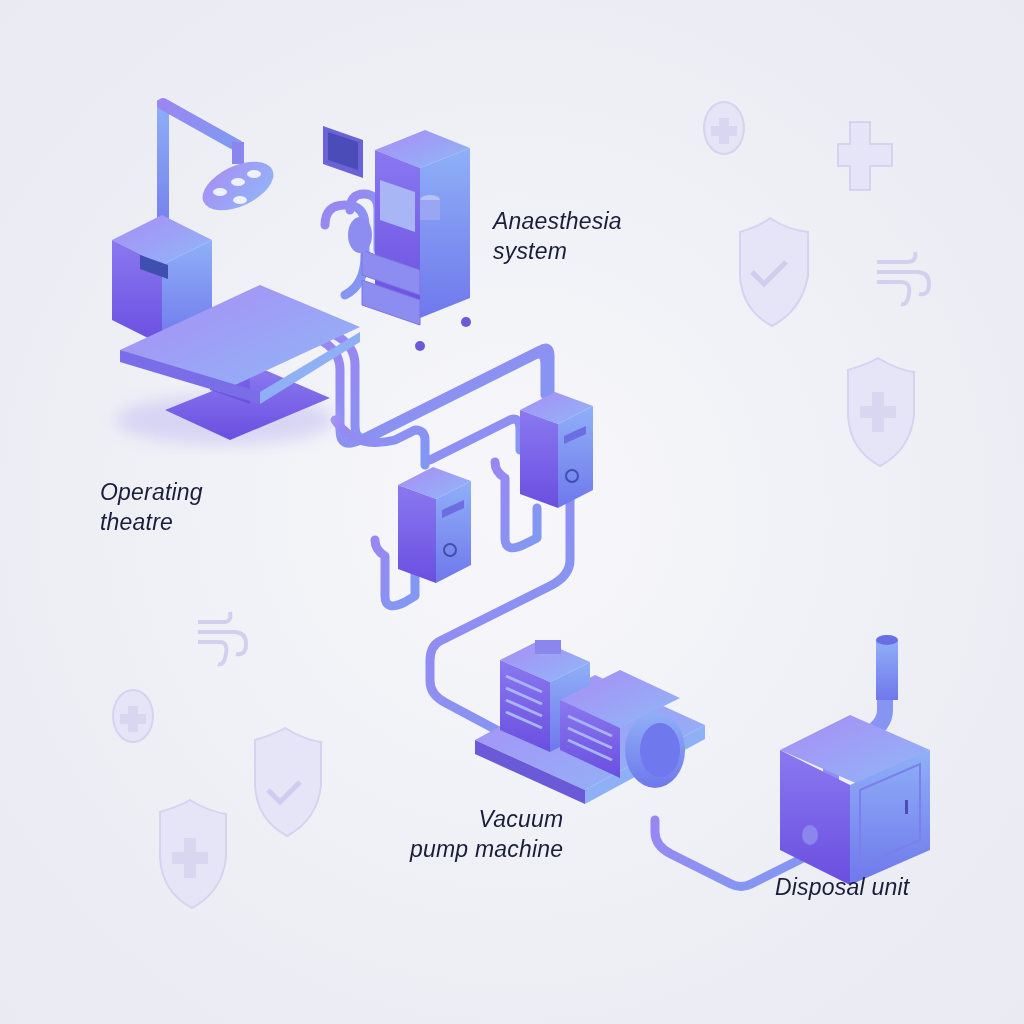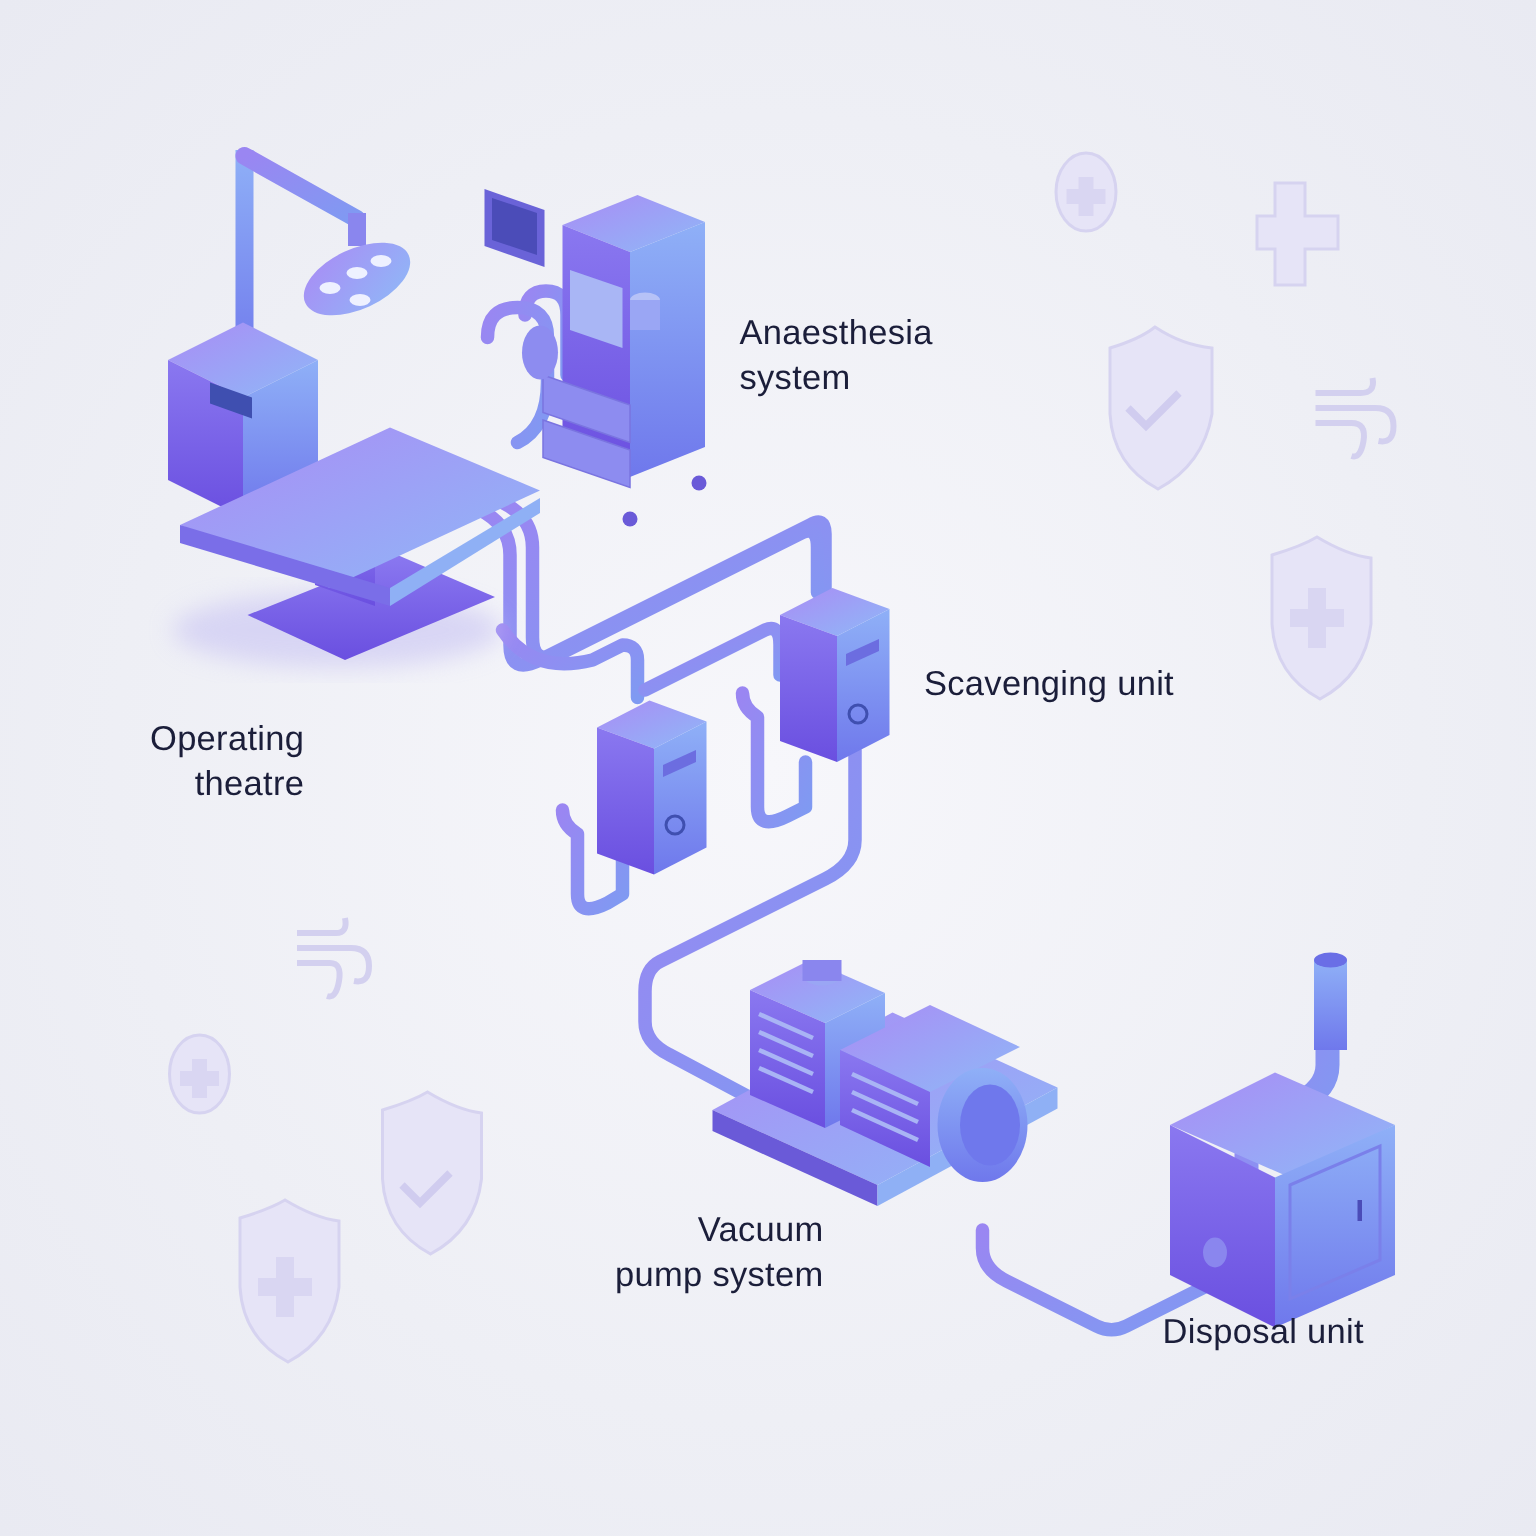--- a/index.html
+++ b/index.html
@@ -1,19 +1,19 @@
 <!DOCTYPE html>
 <html><head>
 <meta charset="utf-8">
 <style>
   html, body { margin:0; padding:0; }
   body { width:1024px; height:1024px; overflow:hidden; background:#eeeff5; font-family:"Liberation Sans", sans-serif; }
   #stage { position:relative; width:1024px; height:1024px; background: radial-gradient(ellipse at 50% 50%, #f7f7fb 0%, #eeeff5 60%, #e9eaf2 100%); }
   svg.scene { position:absolute; left:0; top:0; }
-  .label { position:absolute; color:#1b1e3a; font-size:23px; line-height:30px; letter-spacing:0.2px; }
+  .label { position:absolute; color:#1b1e3a; font-size:23px; line-height:30px; letter-spacing:0.2px;font-style:italic; }
   .label span { display:block; }
 </style>
 </head>
 <body>
 
 <div id="stage">
 <svg class="scene" width="1024" height="1024" viewBox="0 0 1024 1024">
   <defs>
     <linearGradient id="gTop" x1="0" y1="0" x2="1" y2="1">
           <stop offset="0" stop-color="#a98cf5"></stop>
@@ -180,31 +180,28 @@
     <ellipse cx="887" cy="640" rx="11" ry="5" fill="#6a6ee6"></ellipse>
     <path d="M780 750 l70 -35 l80 35 l-70 35z" fill="url(#gTop)"></path>
     <path d="M780 750 l70 35 v100 l-70 -35z" fill="url(#gLeft)"></path>
     <path d="M850 785 l80 -35 v100 l-80 35z" fill="url(#gRight)"></path>
     <path d="M860 790 l60 -26 v76 l-60 26z" fill="none" stroke="#7a80ea" stroke-width="2"></path>
     <rect x="905" y="800" width="3" height="14" fill="#4b4cb8"></rect>
     <ellipse cx="810" cy="835" rx="8" ry="10" fill="#8a86ee"></ellipse>
   </g>
 </svg>
 
-<div class="label" style="left:100px; top:477px; text-align:right;">
+<div class="label" style="left:100px; top:477px; text-align:left;">
   <span>Operating</span>
   <span>theatre</span>
 </div>
 <div class="label" style="left:493px; top:206px;">
   <span>Anaesthesia</span>
   <span>system</span>
 </div>
-<div class="label" style="left:616px; top:440px;">
-  <span>Scavenging unit</span>
-</div>
 <div class="label" style="left:410px; top:804px; text-align:right;">
   <span>Vacuum</span>
-  <span>pump system</span>
+  <span>pump machine</span>
 </div>
 <div class="label" style="left:775px; top:872px;">
   <span>Disposal unit</span>
 </div>
 </div>
 
 </body></html>

